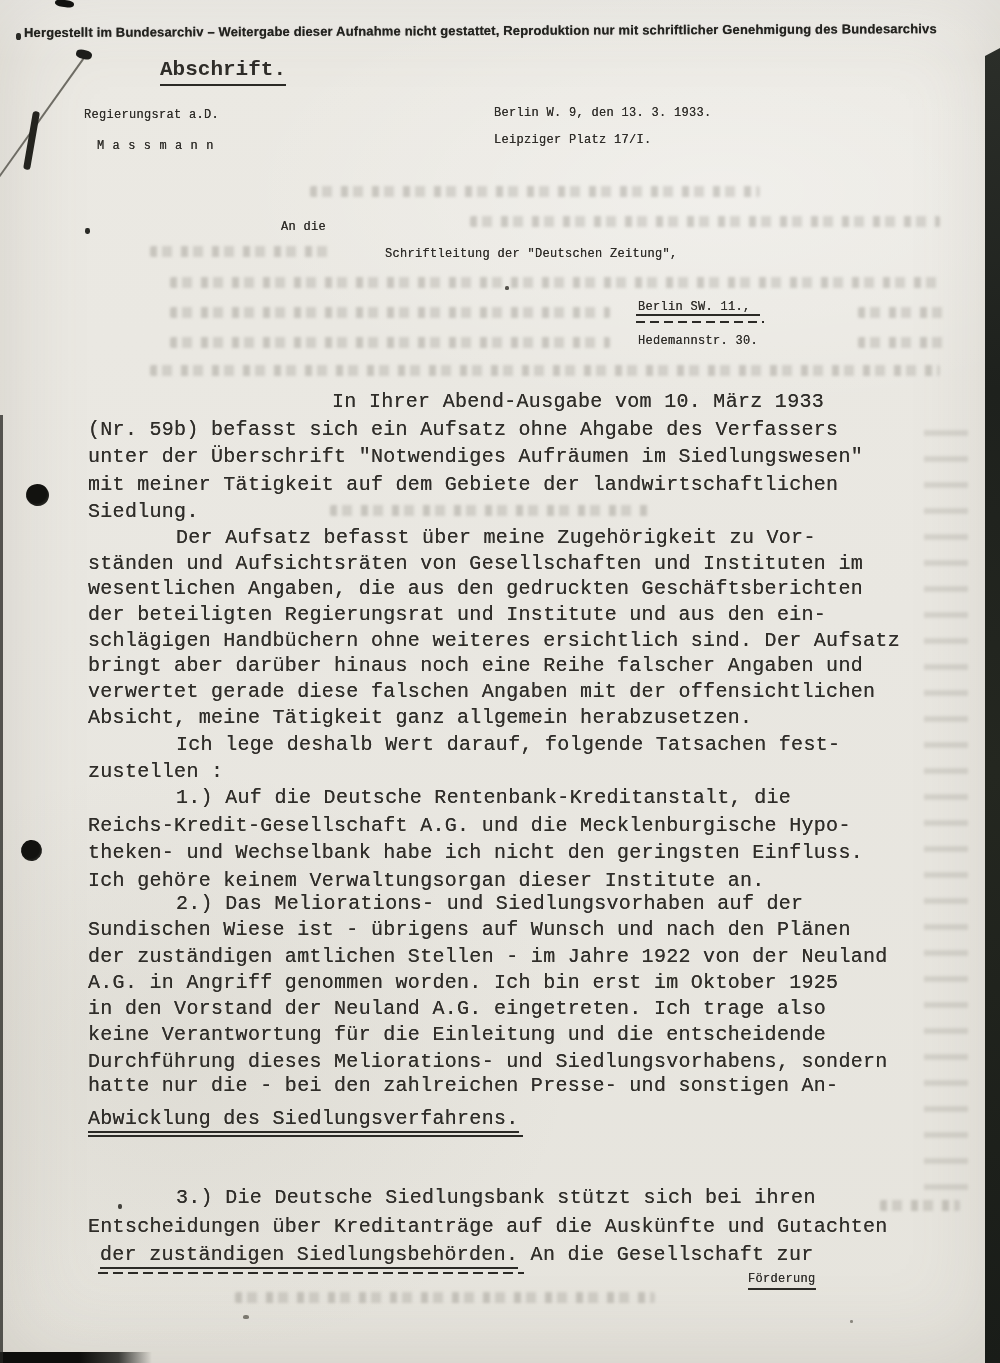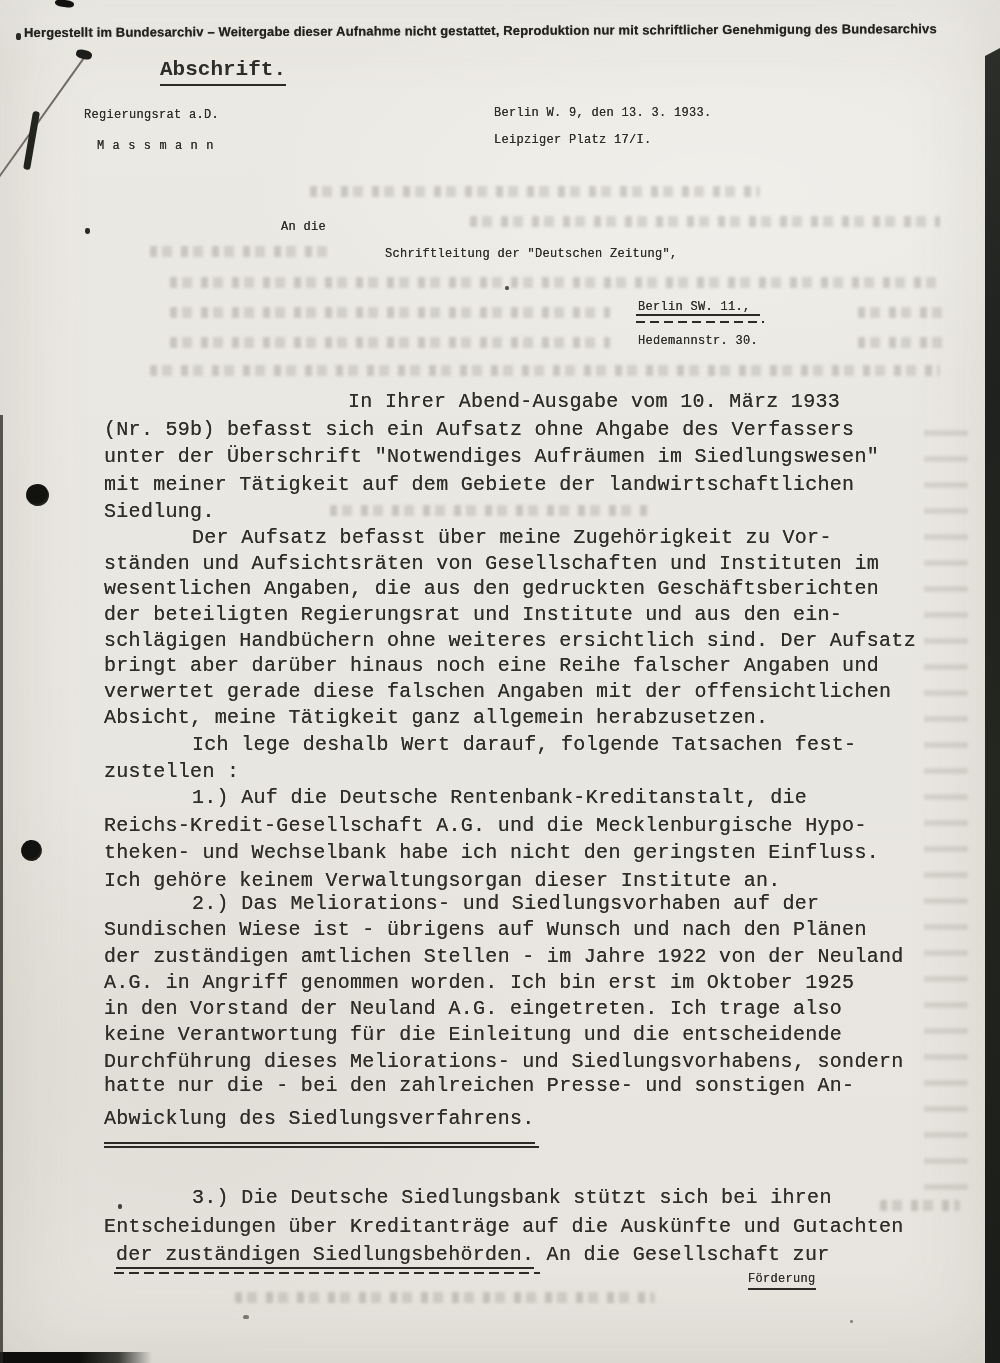--- a/index.html
+++ b/index.html
@@ -18,26 +18,26 @@
        text-shadow:0 0 .6px rgba(47,45,41,.85);}
   .stamp{
     left:24px;top:23px;width:965px;
     font-family:"Liberation Sans","DejaVu Sans",sans-serif;
     font-weight:700;font-size:13px;letter-spacing:.15px;color:#23231f;
     transform:rotate(-.25deg);white-space:nowrap;
     text-shadow:0 0 .7px rgba(30,30,26,.7);
   }
   .doc-type{left:160px;top:58px;font-weight:700;font-size:21px;
     border-bottom:2.5px solid #2b2a26;padding-bottom:3px;}
-  .para{left:104px;width:845px;}
+  .para{left:88px;width:845px;}
   .para .line{height:var(--lh);white-space:pre;font-size:20px;letter-spacing:.3px;
     text-shadow:0 0 .6px rgba(47,45,41,.85);}
   .il{text-indent:88px;}      
   .il-lg{text-indent:244px;}  
-  .ul-double{position:relative;border-bottom:2px solid #2b2a26;padding-bottom:12px;}
+  .ul-double{position:relative;border-bottom:2px solid #2b2a26;padding-bottom:1px;}
   .ul-double::after{content:"";position:absolute;left:0;right:-4px;bottom:-6px;height:2px;background:#2b2a26;}
   .ul-double-dash{position:relative;border-bottom:2px solid #2b2a26;padding-bottom:1px;margin-left:12px;}
   .ul-double-dash::after{content:"";position:absolute;left:-2px;right:-6px;bottom:-7px;height:2.4px;
     background:repeating-linear-gradient(90deg,#2b2a26 0 10px,transparent 10px 15px);}
   .city-ul{position:relative;display:inline-block;}
   .city-ul::before{content:"";position:absolute;left:-2px;width:110%;bottom:-2px;height:2px;background:#2b2a26;}
   .city-ul::after{content:"";position:absolute;left:-2px;width:114%;bottom:-9px;height:2.6px;
     background:repeating-linear-gradient(90deg,#2b2a26 0 9px,transparent 9px 14px);}
   .catchword{left:748px;top:1272px;border-bottom:2.5px solid #2b2a26;padding-bottom:2px;}
   

